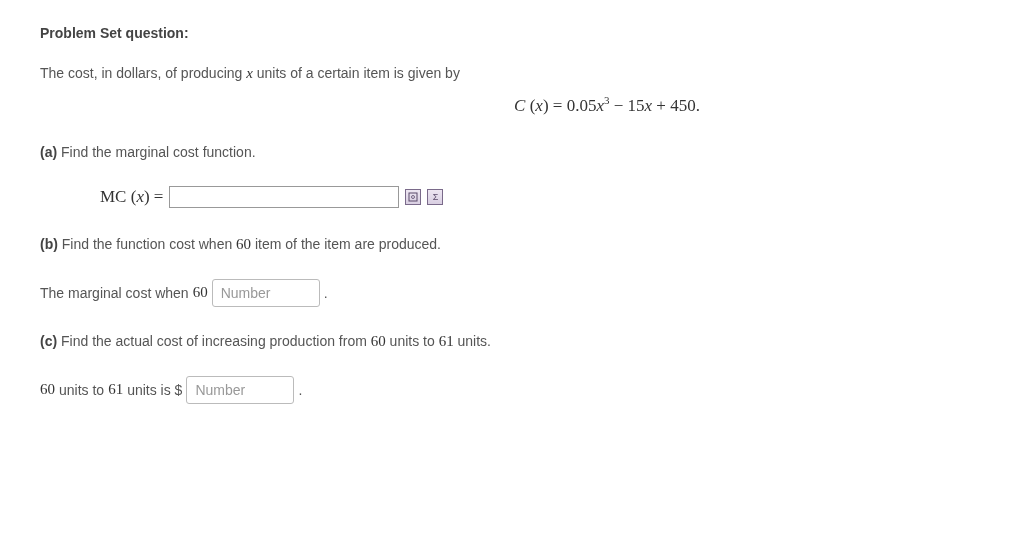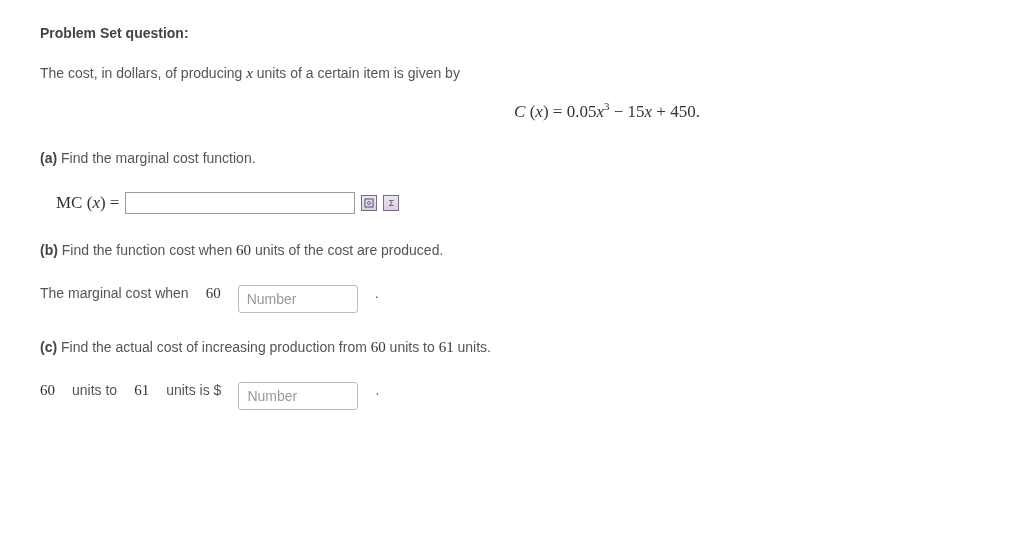--- a/index.html
+++ b/index.html
@@ -11,21 +11,21 @@
     width: 1034px;
     box-sizing: border-box;
     background: #fff;
   }
   .heading {
     font-weight: bold;
     color: #444;
     margin-bottom: 24px;
   }
   .prompt-line {
-    margin-bottom: 18px;
+    margin-bottom: 12px;
   }
   .equation {
     font-family: "Times New Roman", Times, serif;
     font-size: 17px;
     color: #333;
     text-align: center;
     margin: 4px 0 28px 0;
     padding-left: 180px;
   }
   .equation .var {
@@ -48,36 +48,37 @@
     margin: 24px 0 28px 16px;
     gap: 6px;
   }
   .mc-label {
     font-family: "Times New Roman", Times, serif;
     font-size: 17px;
     color: #333;
   }
   .mc-label .rm {
     font-style: normal;
+    margin-left: 44px;
   }
   .mc-label .it {
     font-style: italic;
   }
   input.text-input {
     border: 1px solid #999;
     height: 22px;
     padding: 1px 4px;
     font-size: 14px;
     box-sizing: border-box;
   }
   input.wide {
     width: 230px;
   }
   input.num {
-    width: 120px;
+    width: 108px;
     border: 1px solid #bbb;
     border-radius: 3px;
     height: 28px;
     padding: 2px 8px;
     color: #888;
   }
   input.num::placeholder {
     color: #999;
   }
   .icon-btn {
@@ -89,22 +90,23 @@
     align-items: center;
     justify-content: center;
     font-size: 9px;
     color: #5a4a6a;
     cursor: pointer;
     box-sizing: border-box;
     vertical-align: middle;
   }
   .inline-row {
     display: flex;
+    align-items: center;
     flex-wrap: wrap;
-    gap: 17px;
+    gap: 4px;
     margin-bottom: 26px;
   }
   .mathnum {
     font-family: "Times New Roman", Times, serif;
     color: #333;
     font-size: 15px;
   }
 </style>
 </head>
 <body>
@@ -133,21 +135,21 @@
         <rect x="1" y="1" width="8" height="8" fill="none" stroke="#5a4a6a" stroke-width="1"></rect>
         <circle cx="5" cy="5" r="1.5" fill="none" stroke="#5a4a6a" stroke-width="0.8"></circle>
       </svg>
   </span>
   <span class="icon-btn">
     <span>Σ</span>
   </span>
 </div>
 
 <div class="part">
-  <span class="part-label">(b)</span><span> Find the function cost when </span><span class="mathnum">60</span><span> units of the cost are produced.</span>
+  <span class="part-label">(b)</span><span> Find the function cost when </span><span class="mathnum">60</span><span> item of the item are produced.</span>
 </div>
 
 <div class="inline-row">
   <span>The marginal cost when </span>
   <span class="mathnum">60</span>
   <input type="text" class="text-input num" placeholder="Number" style="">
   <span>.</span>
 </div>
 
 <div class="part">

